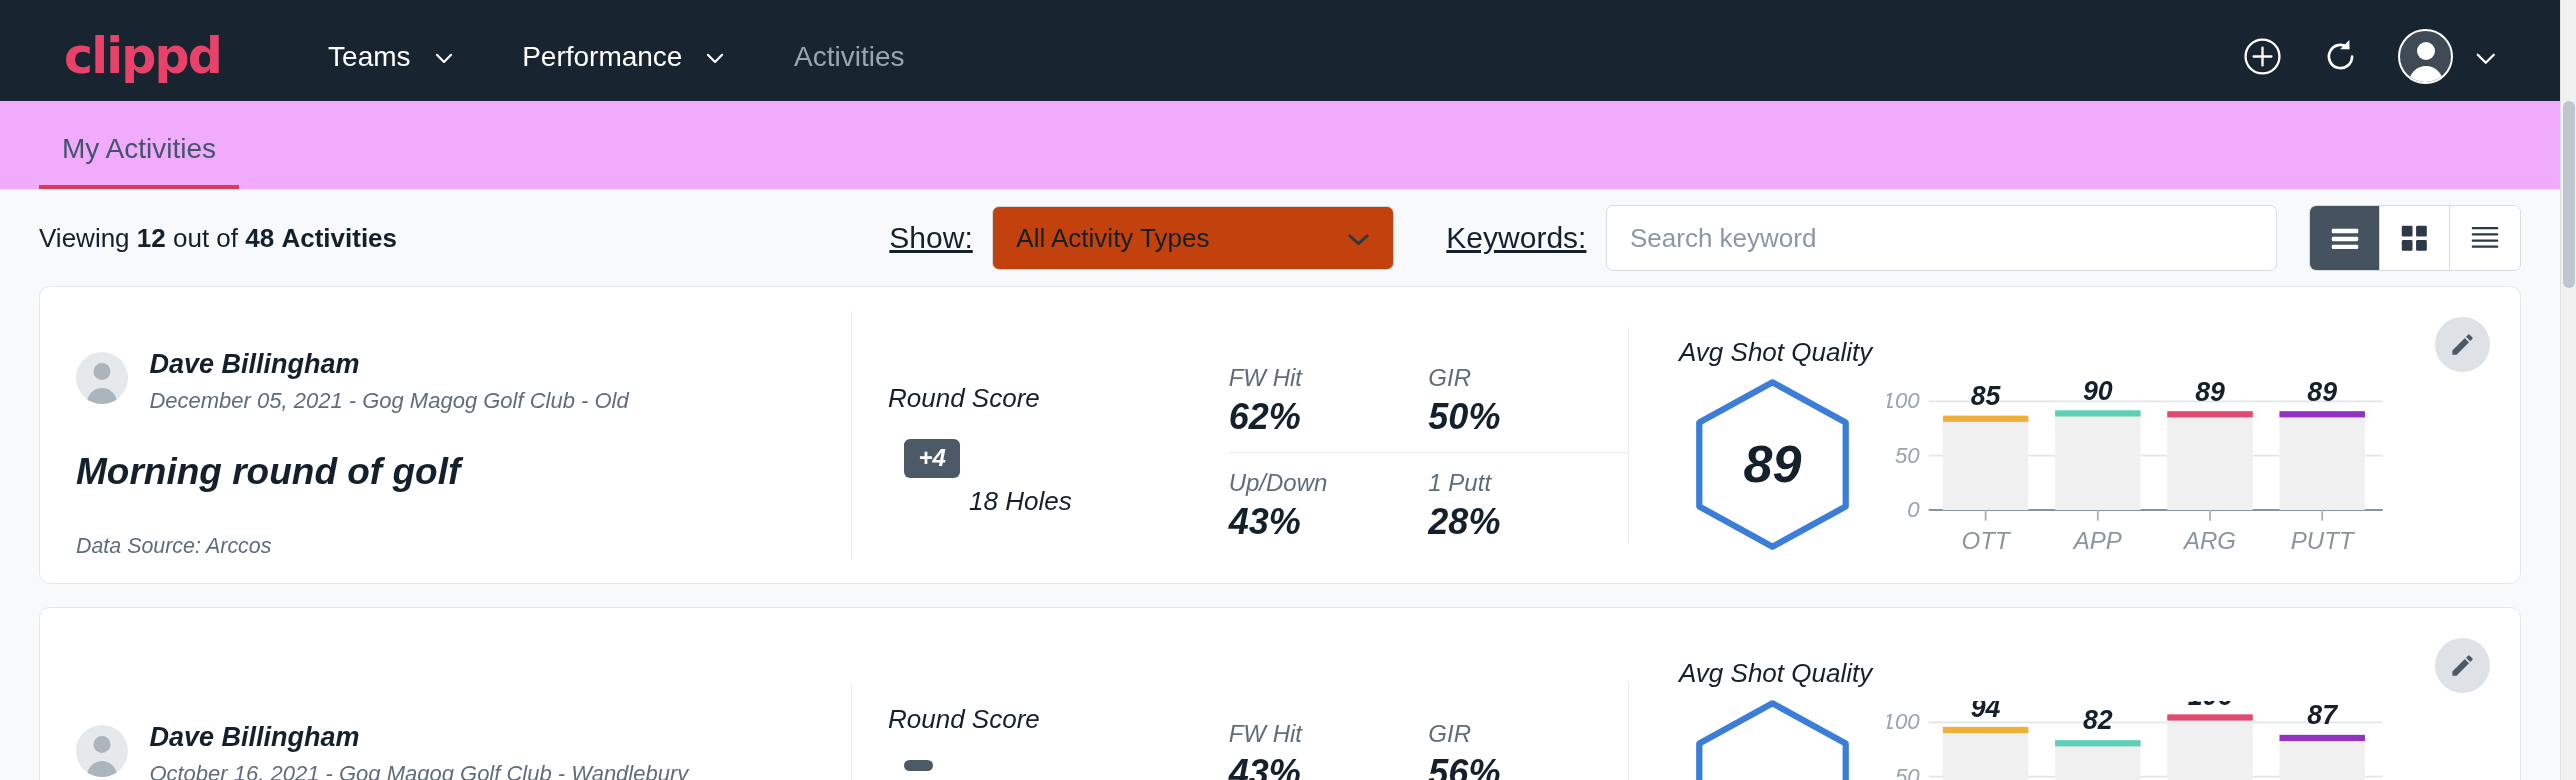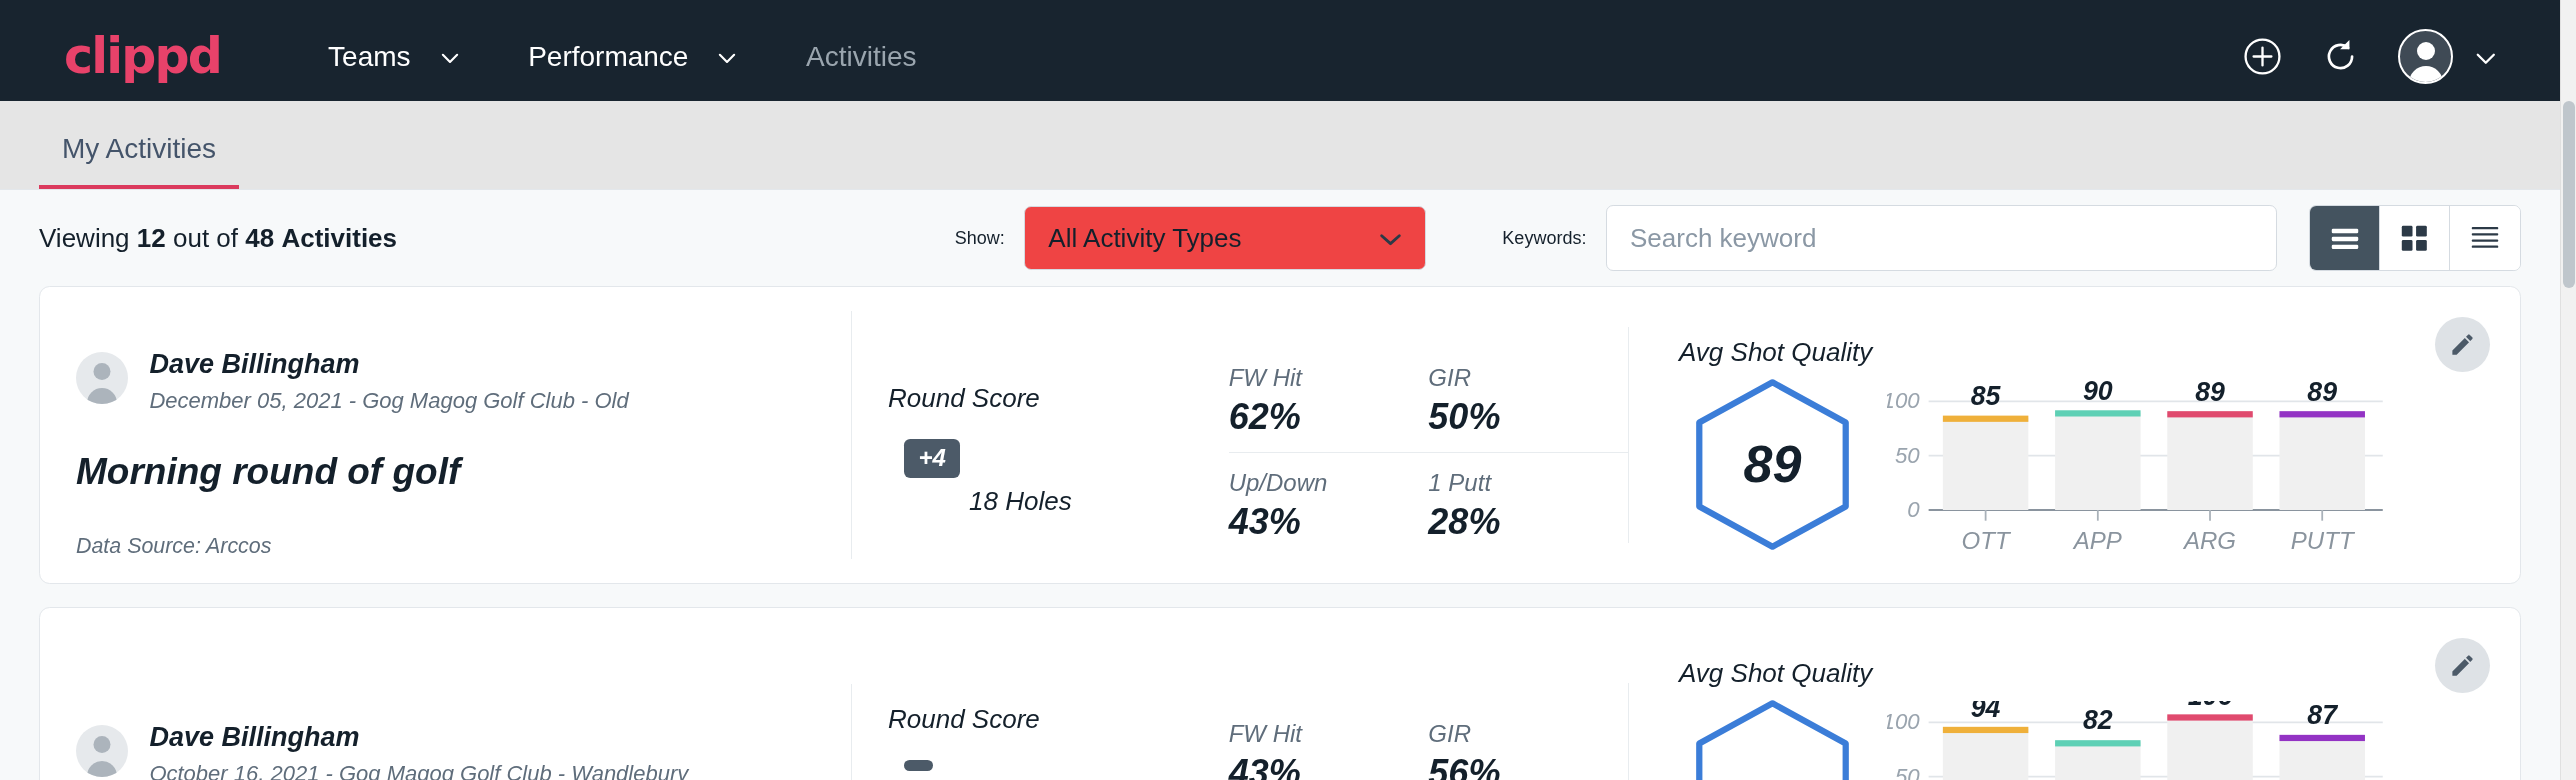--- a/index.html
+++ b/index.html
@@ -24,21 +24,21 @@
     font-size: 49px;
     font-weight: 700;
     color: #E8426A;
     letter-spacing: -1.8px;
     margin-right: 82px;
     font-family: "DejaVu Sans", sans-serif;
     line-height: 1;
   }
   .navlinks { display: flex; align-items: center; gap: 0; }
   .navitem {
-    display: flex; align-items: center; gap: 30px;
+    display: flex; align-items: center; gap: 24px;
     color: #ffffff;
     font-size: 28px;
     padding: 9px 25px;
     margin-right: 19.6px;
     cursor: pointer;
     white-space: nowrap;
   }
   .navitem.muted { color: #9AA5AE; }
   .chev {
     width: 18px; height: 9.8px;
@@ -69,21 +69,21 @@
     width: 18px; height: 18px; border-radius: 50%; background: #fff;
   }
   .avatar-circle .body {
     position: absolute; bottom: -5.4px; left: 50%; transform: translateX(-50%);
     width: 34px; height: 21.4px; border-radius: 17px 17px 0 0; background: #fff;
   }
 
   
   .tabstrip {
     height: 89px;
-    background: #e5e5e5;
+    background: #f0abfc;
     border-bottom: 0.9px solid #E3E7EB;
     display: flex;
     align-items: flex-end;
     padding-left: 39px;
   }
   .tab {
     font-size: 28px;
     color: #44546A;
     padding: 0 23px 19.6px 23px;
     border-bottom: 4.5px solid transparent;
@@ -104,36 +104,37 @@
     color: #14202B;
   }
   .viewing b { font-weight: 700; }
   .filter-mid {
     margin-left: auto;
     display: flex;
     align-items: center;
     gap: 0;
   }
   .flabel {
-    font-size: 18px;
+    font-size: 30px;
     color: #14202B;
     margin-right: 19.6px;
     white-space: nowrap;
+    text-decoration: underline;
   }
   .select {
     width: 402px; height: 64px;
-    background: #ef4444;
+    background: #c2410c;
     border: 0.9px solid #D5DBE1;
     border-radius: 7.1px;
     display: flex; align-items: center;
     padding: 0 23px;
     font-size: 26px;
     color: #14202B;
     cursor: pointer;
-    margin-right: 76px;
+    margin-right: 52px;
   }
   .select .sel-chev { margin-left: auto; }
   .searchbox {
     width: 671px; height: 66px;
     background: #ffffff;
     border: 0.9px solid #D5DBE1;
     border-radius: 7.1px;
     display: flex; align-items: center;
     padding: 0 23px;
     font-size: 26px;

